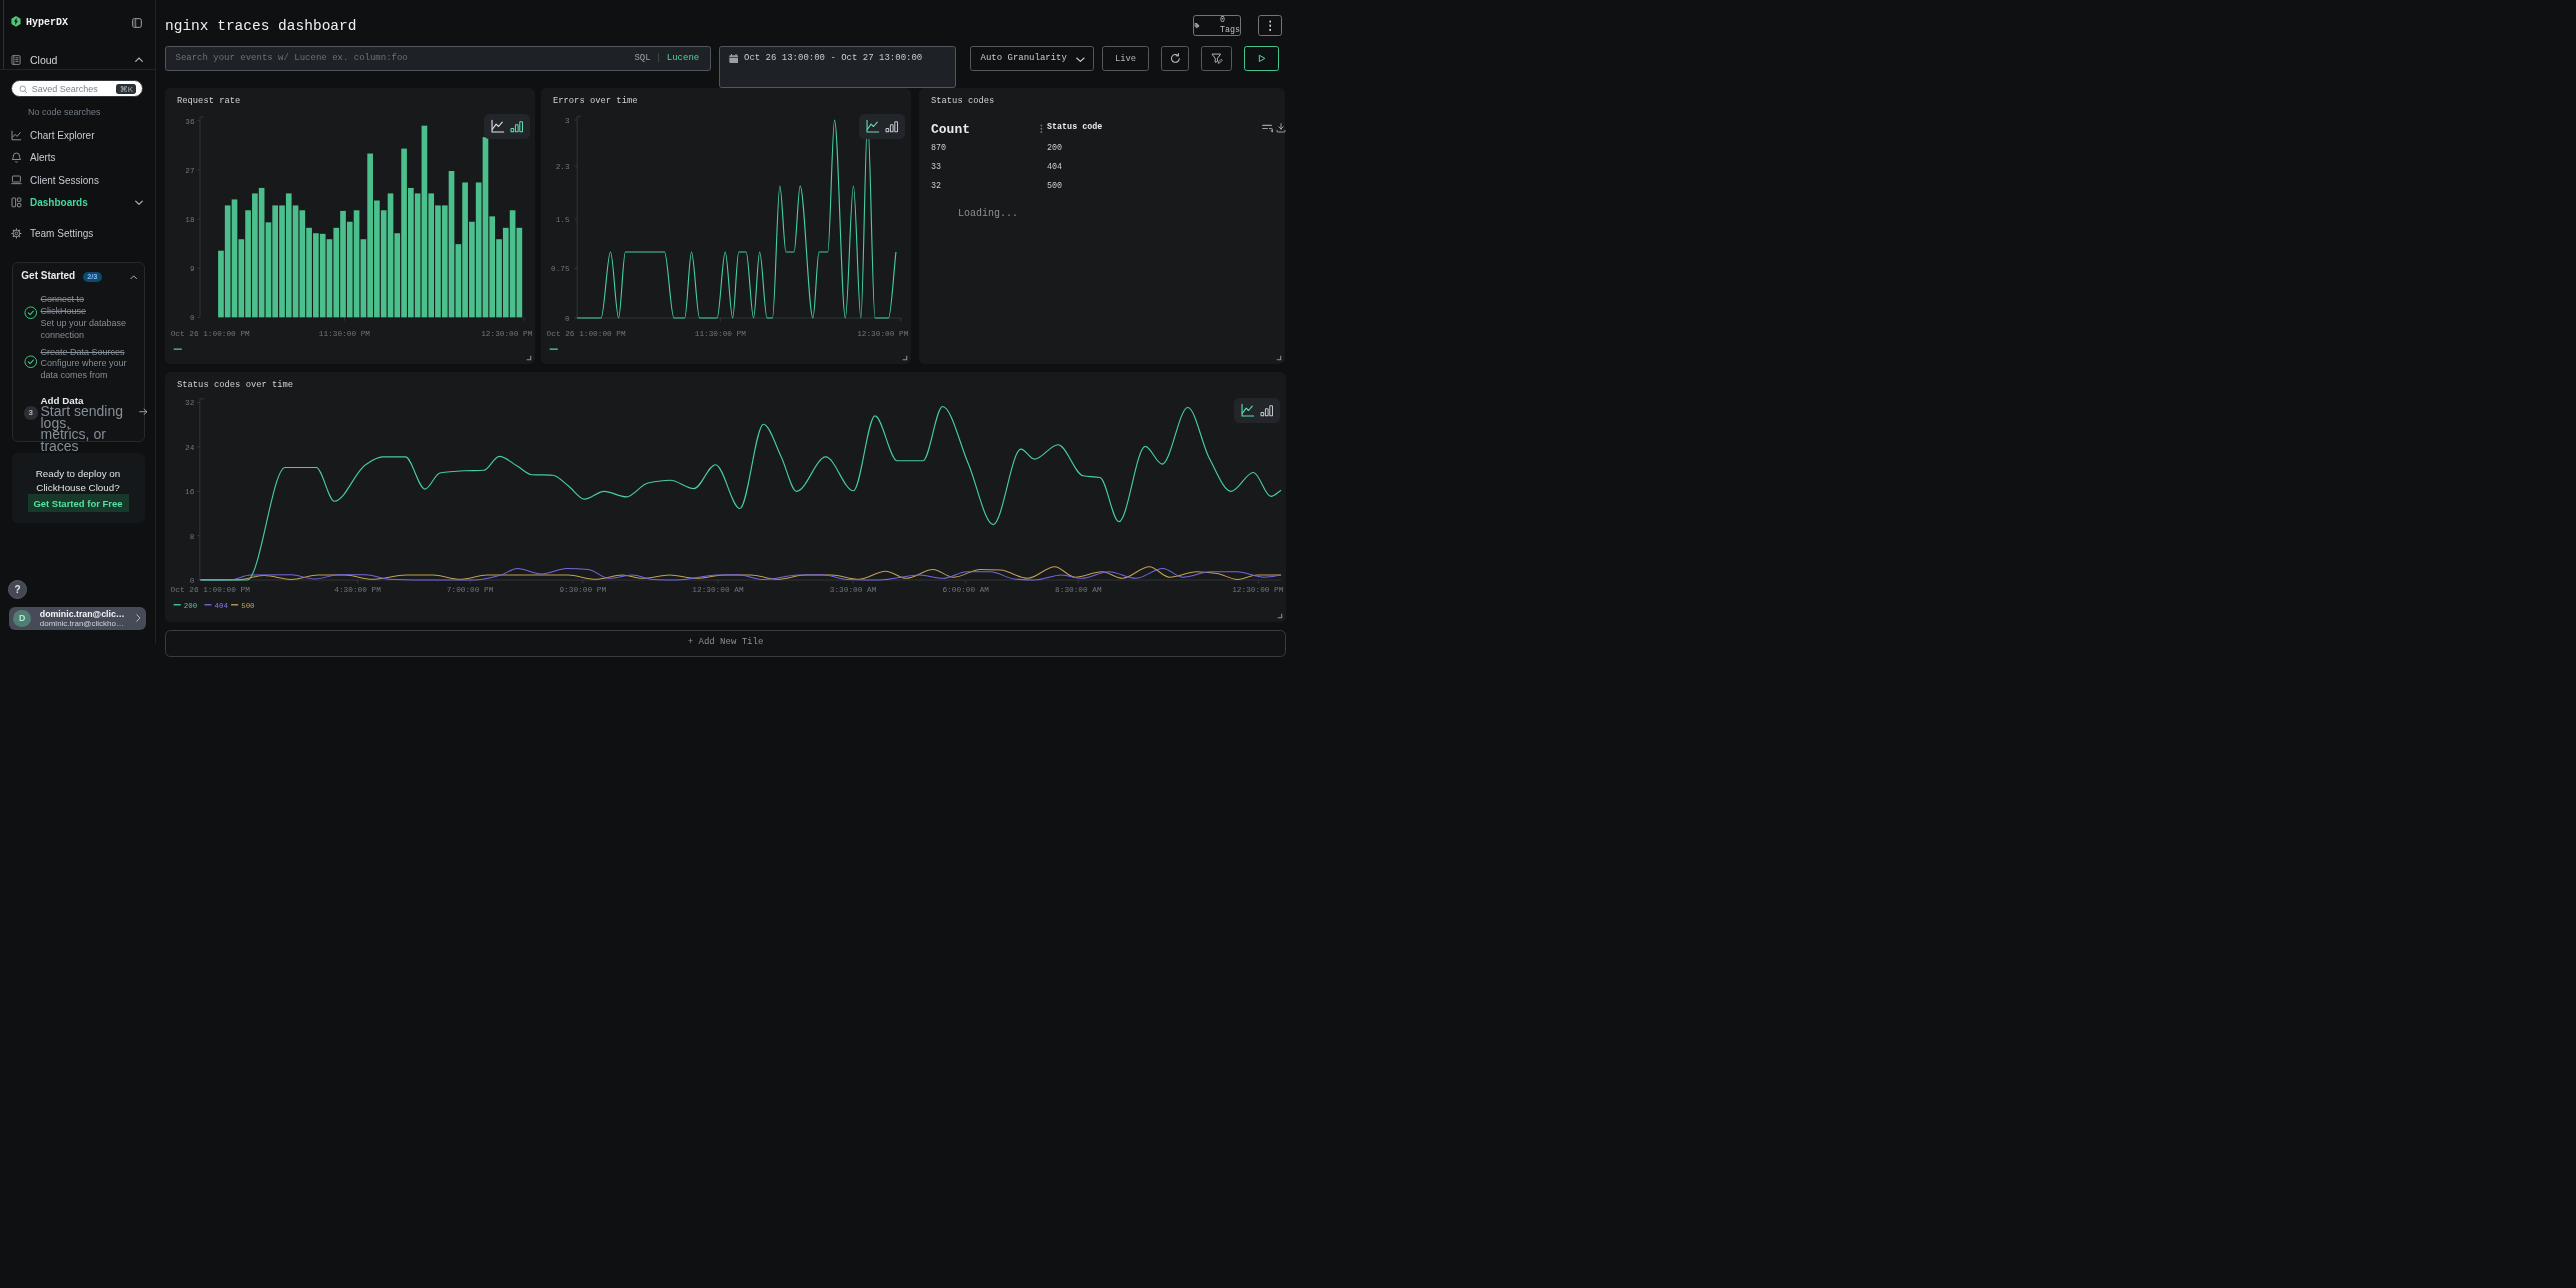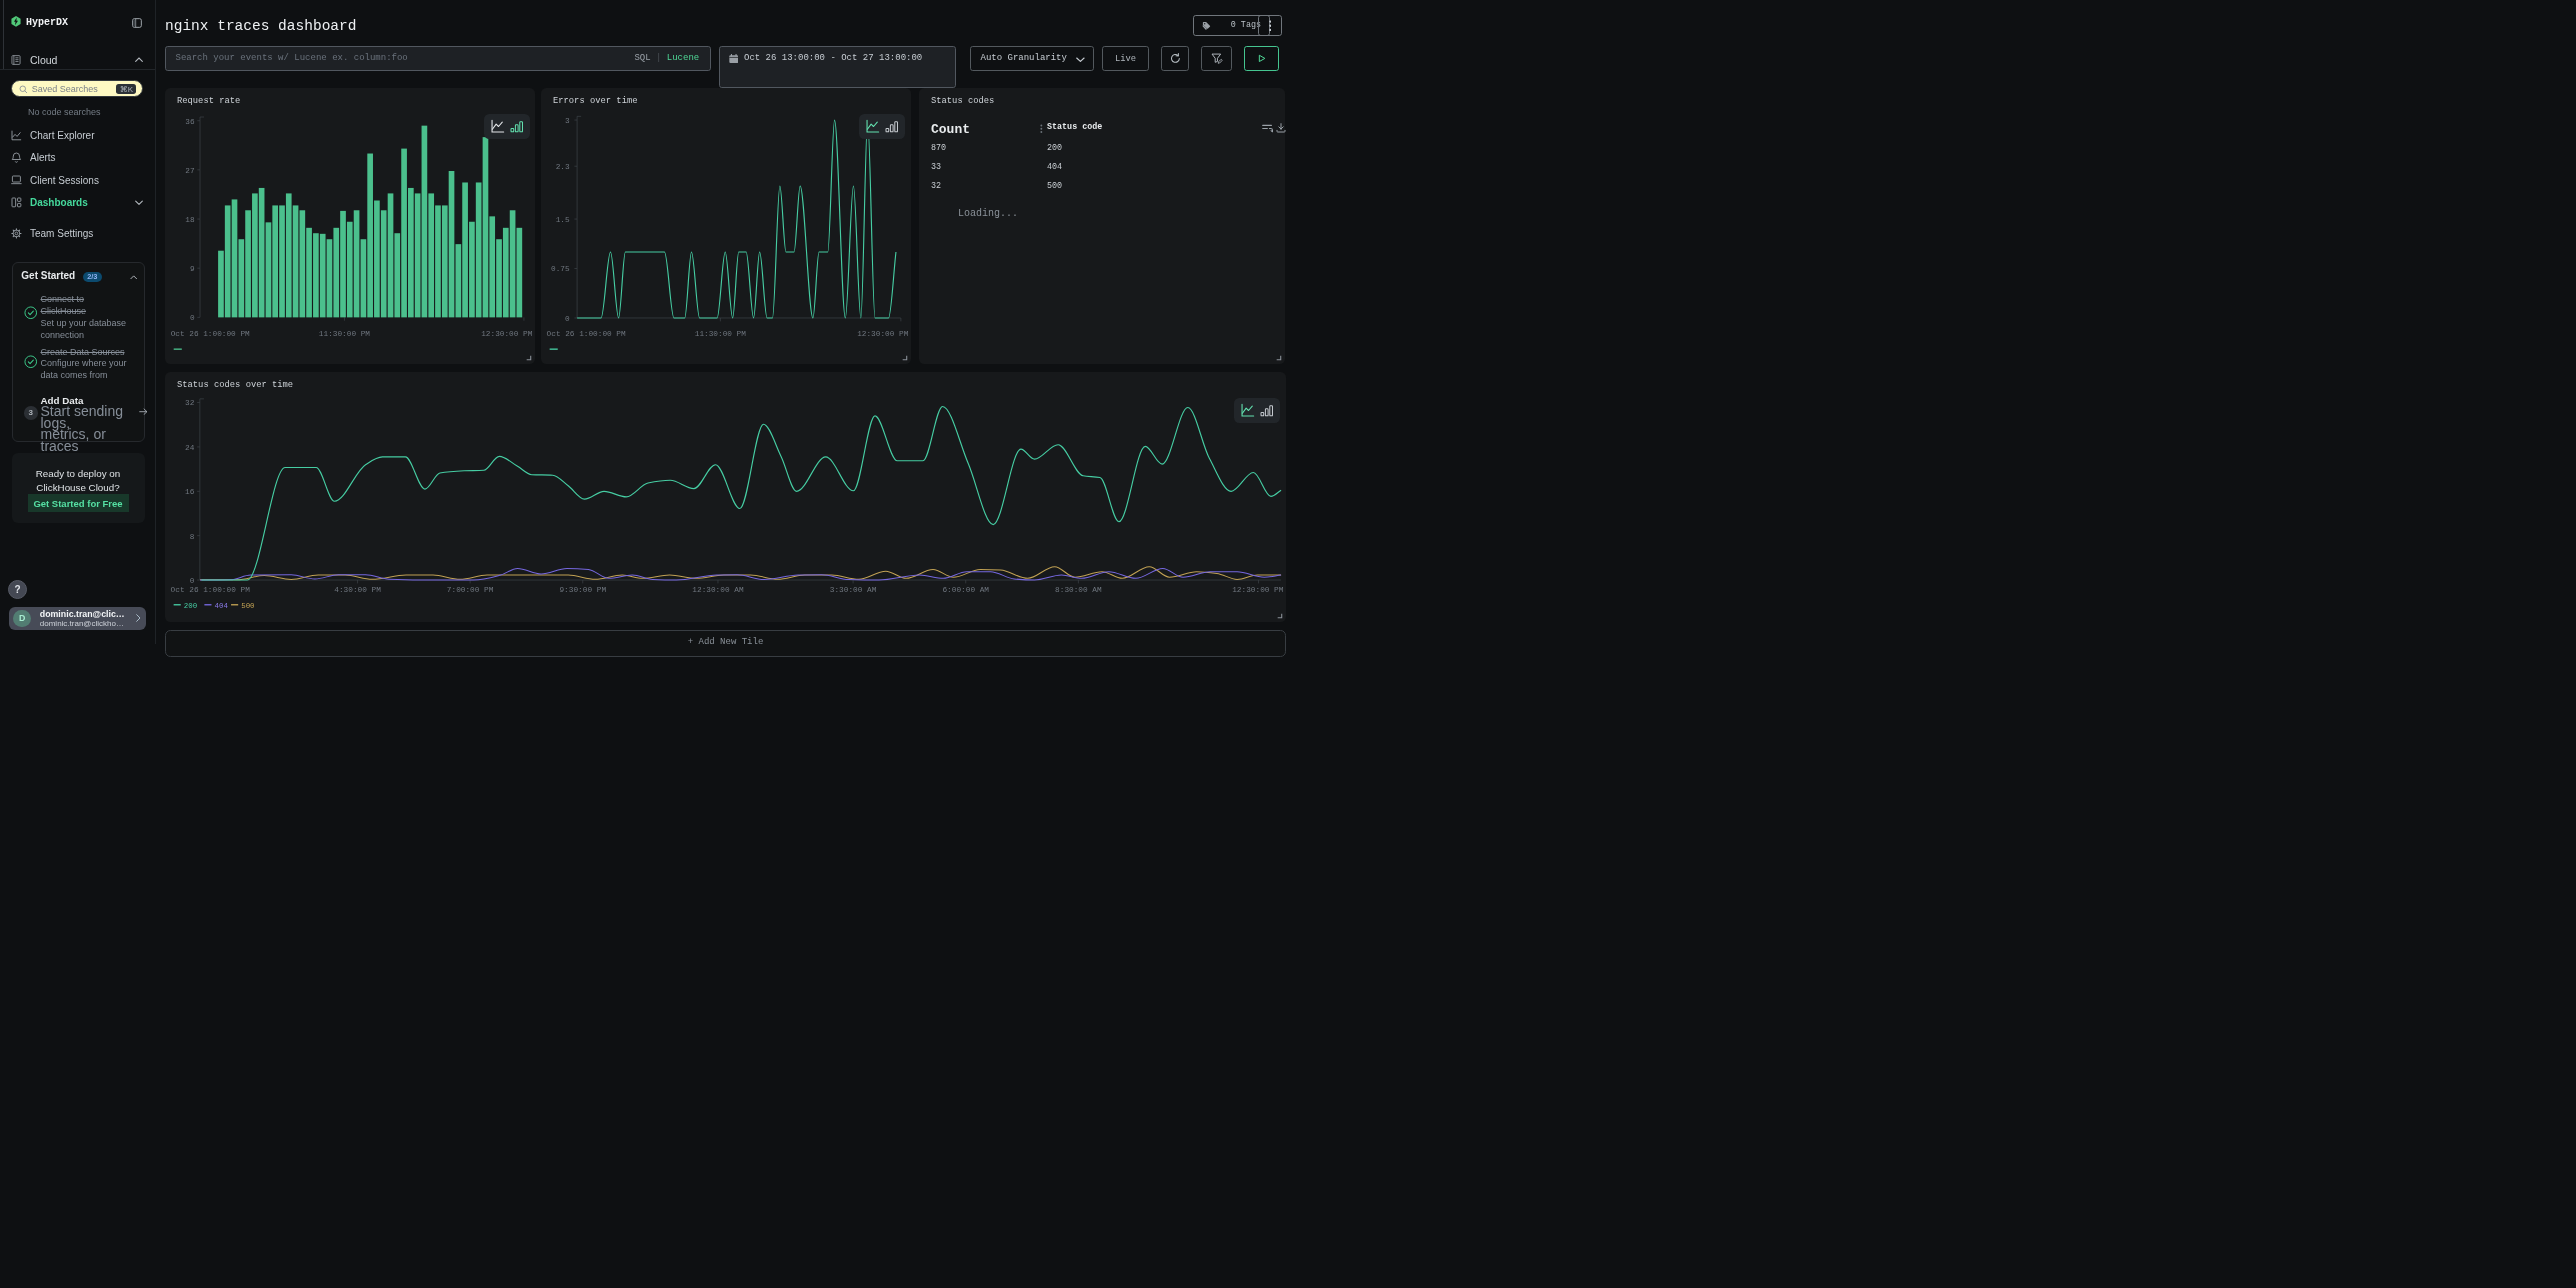--- a/index.html
+++ b/index.html
@@ -42,21 +42,21 @@
   <svg class="sideicon" style="top:55px" width="10" height="10" viewBox="0 0 16 16" fill="none">
     <rect x="1.5" y="1" width="13" height="14" rx="1.5" stroke="#9aa1a8" stroke-width="1.3"></rect>
     <path d="M4.6 1 V15 M7 4.5 h5 M7 7.5 h5 M7 10.5 h5" stroke="#9aa1a8" stroke-width="1.3"></path>
   </svg>
   <div class="sideitem" style="top:54px;font-size:10.5px;color:#d2d7db">Cloud</div>
   <svg class="abs" style="left:135px;top:57px" width="8" height="5.4" viewBox="0 0 12 8" fill="none">
       <path d="M1 6.5 L6 1.5 L11 6.5" stroke="#b6bcc2" stroke-width="1.6" stroke-linecap="round"></path>
     </svg>
   <div class="abs" style="left:0;top:69px;width:155px;border-top:0.7px solid #22262a"></div>
 
-  <div class="abs" style="left:10.8px;top:80px;width:132px;height:17px;background:#fef9c3;border:0.7px solid #34393e;border-radius:8.8px;">
+  <div class="abs" style="left:10.8px;top:80px;width:132px;height:17px;background:#ffffff;border:0.7px solid #34393e;border-radius:8.8px;">
     <svg class="abs" style="left:6.8px;top:4px" width="8.8" height="8.8" viewBox="0 0 14 14" fill="none">
         <circle cx="6" cy="6" r="4.4" stroke="#8a9199" stroke-width="1.4"></circle>
         <path d="M9.3 9.3 L12.6 12.6" stroke="#8a9199" stroke-width="1.4" stroke-linecap="round"></path>
       </svg>
     <div class="abs" style="left:20px;top:3px;font-family:'Liberation Sans',sans-serif;font-size:9px;color:#7c828a">Saved Searches</div>
     <div class="abs" style="right:5.4px;top:3.4px;background:#2c3136;border-radius:2.7px;padding:0.3px 3.4px;font-family:'Liberation Sans',sans-serif;font-size:8px;color:#aeb4ba">⌘K</div>
   </div>
   <div class="abs" style="left:28px;top:107px;font-family:'Liberation Sans',sans-serif;font-size:9px;color:#747c85">No code searches</div>
 
   <svg class="sideicon" style="top:130px" width="10.8" height="10.8" viewBox="0 0 16 16" fill="none">
@@ -136,21 +136,21 @@
     <div class="abs" style="left:31px;top:2px;font-size:8.8px;font-weight:bold;color:#f4f6f8">dominic.tran@clic…</div>
     <div class="abs" style="left:31px;top:12px;font-size:8px;color:#ced2d9">dominic.tran@clickho…</div>
     <svg class="abs" style="left:127px;top:7.4px" width="4.7" height="8" viewBox="0 0 7 12" fill="none">
         <path d="M1 1 L6 6 L1 11" stroke="#a8bac7" stroke-width="1.5" stroke-linecap="round"></path>
       </svg>
   </div>
 </div>
 
 <div class="abs" style="left:165px;top:17.6px;font-size:14.5px;color:#eef1f3">nginx traces dashboard</div>
 
-<div class="btn" style="left:1193px;top:14.7px;width:77px;height:21.6px;gap:20px;border-color:#70767c;font-size:8.4px">
+<div class="btn" style="left:1193px;top:14.7px;width:48px;height:21.6px;gap:20px;border-color:#70767c;font-size:8.4px">
   <svg width="8.8" height="8.8" viewBox="0 0 15 15">
       <path d="M1.5 2.5 a1 1 0 0 1 1-1 H7 L13.5 8 a1.2 1.2 0 0 1 0 1.7 L10.2 13 a1.2 1.2 0 0 1 -1.7 0 L1.5 6.5 Z" fill="#9ba1a7"></path>
       <path d="M1.5 6.5 L8.5 13.4 L7.6 14.3 a1.2 1.2 0 0 1 -1.7 0 L1 8.8 Z" fill="#9ba1a7"></path>
       <circle cx="4.6" cy="4.6" r="1.2" fill="#17191b"></circle>
     </svg>
   <span>0 Tags</span>
 </div>
 <div class="btn" style="left:1258px;top:14.7px;width:24px;height:21.6px;border-color:#70767c">
   <svg width="2.7" height="11.5" viewBox="0 0 4 17">
       <circle cx="2" cy="2.2" r="1.7" fill="#c6ccd2"></circle>

